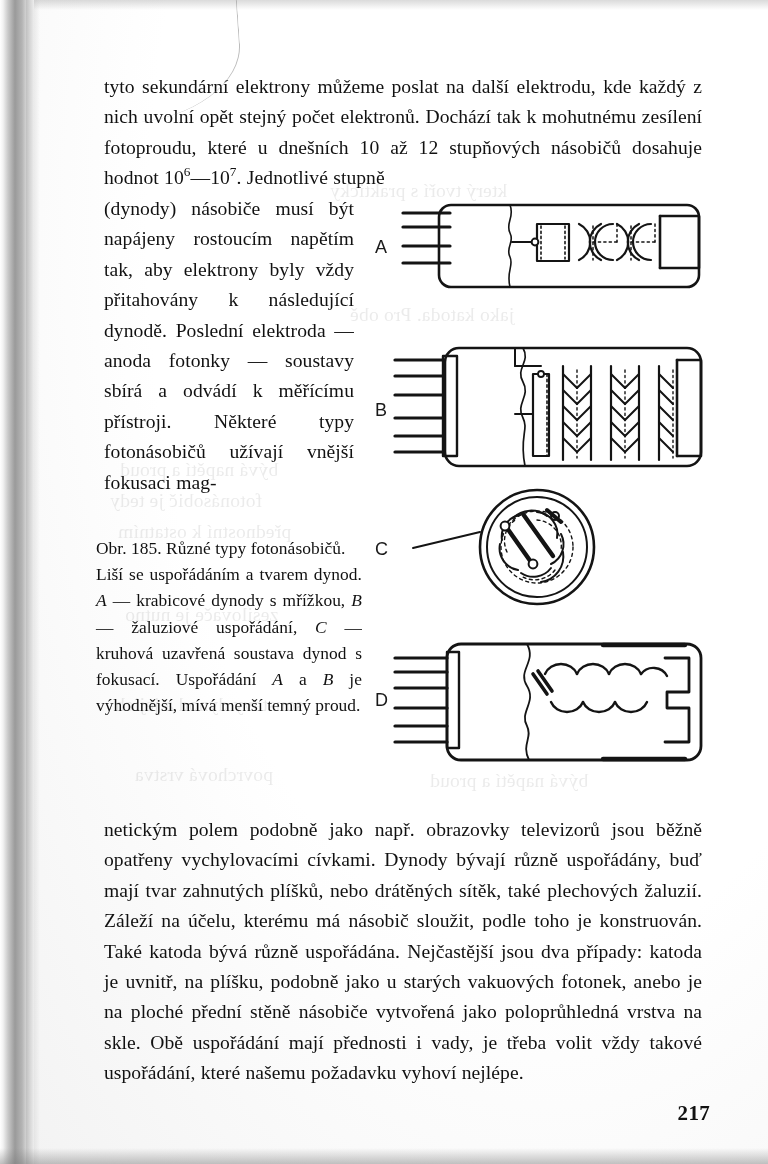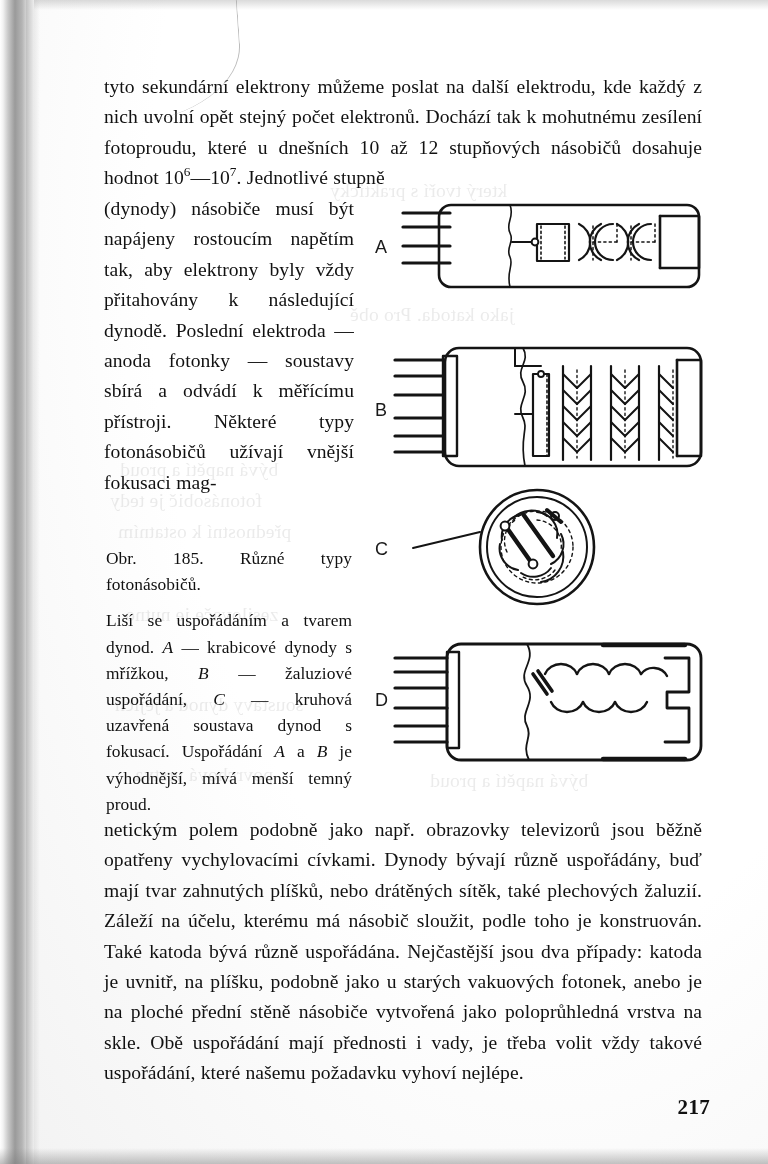--- a/index.html
+++ b/index.html
@@ -89,26 +89,26 @@
 
   .fig-caption {
     position: absolute;
     left: 96px; top: 535px;
     width: 266px;
     font-size: 17.4px;
     line-height: 26.2px;
     text-align: justify;
     letter-spacing: .05px;
   }
-  .fig-caption p { margin: 10px; }
+  .fig-caption p { margin: 0; }
   .fig-caption .it { font-style: italic; }
 
   .page-num {
     position: absolute;
-    right: 58px; bottom: 44px;
+    right: 58px; bottom: 38px;
     font-size: 21px;
     font-weight: bold;
     letter-spacing: .3px;
   }
 
   
   #figure-block {
     position: absolute;
     left: 355px; top: 190px;
     width: 365px; height: 580px;

